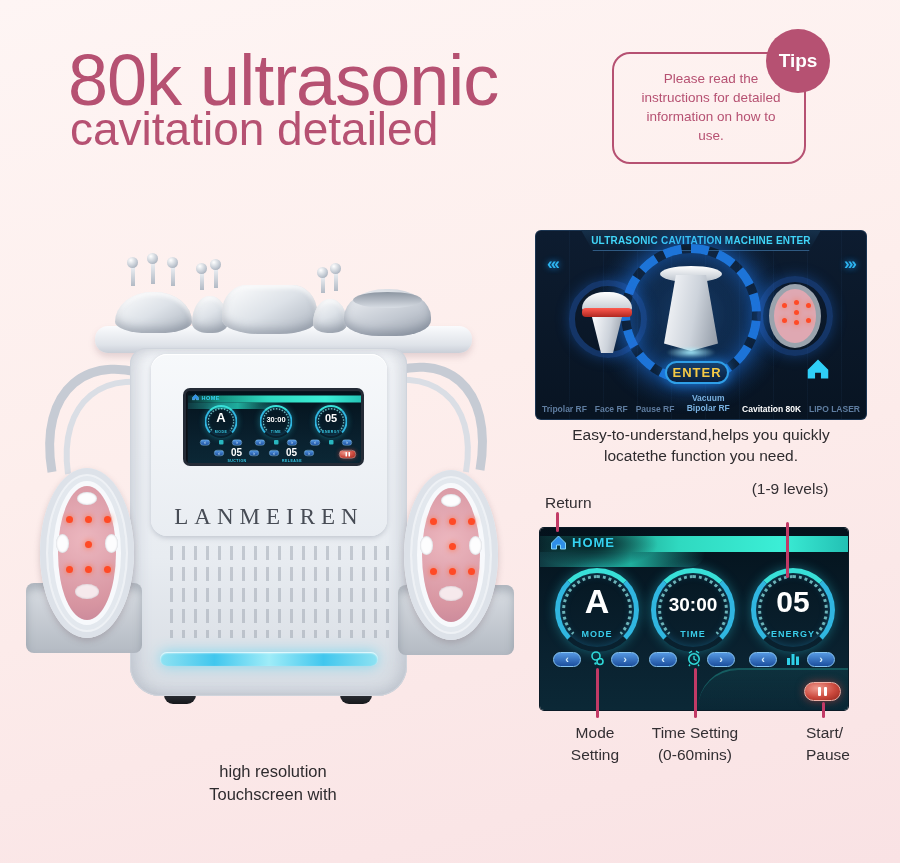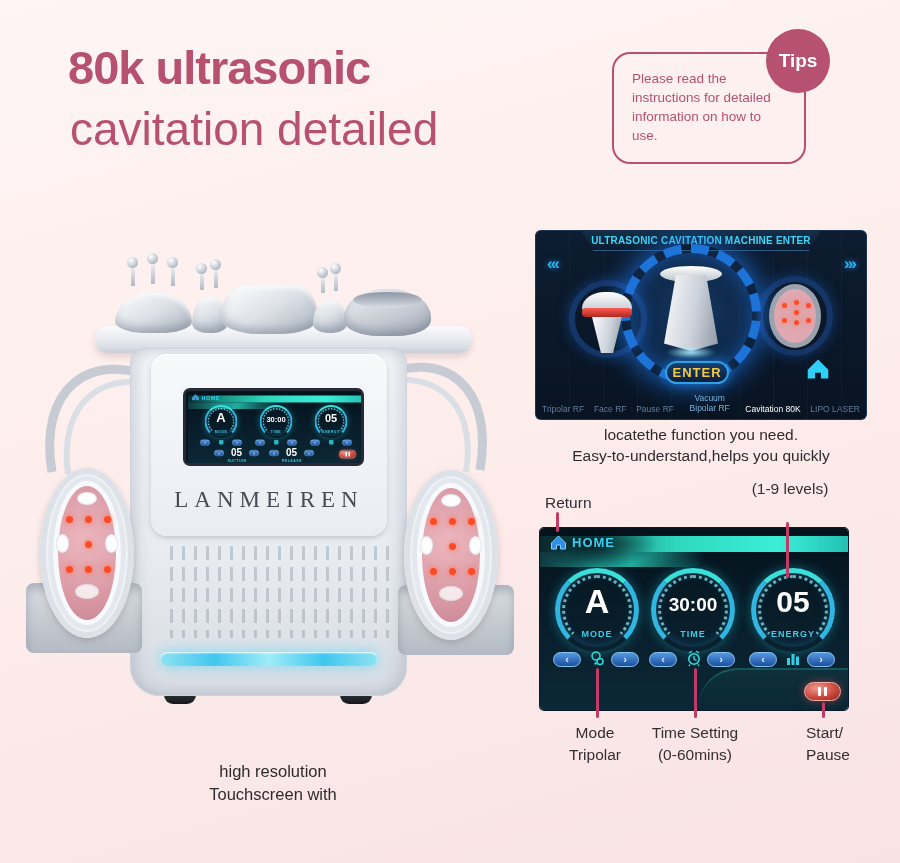--- a/index.html
+++ b/index.html
@@ -2,21 +2,21 @@
 <html><head>
 <meta charset="utf-8">
 <style>
   html,body{margin:0;padding:0;background:#f9e4e6;}
   *{box-sizing:border-box;font-family:"Liberation Sans",sans-serif;}
   .canvas{position:relative;width:900px;height:863px;overflow:hidden;
     background:linear-gradient(165deg,#fef5f4 0%,#fdeeec 45%,#f9e2e4 100%);}
   .abs{position:absolute;}
 
   
-  .title1{font-size:47px;font-weight:700;color:#b65172;letter-spacing:-1px;line-height:1;}
+  .title1{font-size:72px;font-weight:400;color:#b65172;letter-spacing:-1px;line-height:1;}
   .title2{font-size:46px;font-weight:400;color:#b65172;line-height:1;}
   .tips-box{width:194px;min-height:112px;border:2.5px solid #b65172;border-radius:18px;
     padding:16px 14px 14px 18px;color:#b65172;font-size:13.5px;line-height:1.4;}
   .tips-circle{width:64px;height:64px;border-radius:50%;background:#b65172;color:#fff;
     display:flex;align-items:center;justify-content:center;font-size:19px;font-weight:600;z-index:5;}
 
   
   .caption{text-align:center;color:#2e2b2e;font-size:15.5px;line-height:21px;}
   .callout{color:#332f33;font-size:15.5px;line-height:22px;z-index:30;}
   .callout-line{width:3px;background:#c23a66;border-radius:2px;z-index:30;}
@@ -33,21 +33,21 @@
   .bowl::before{content:"";position:absolute;left:10%;right:10%;top:6%;height:34%;
     border-radius:50%;background:linear-gradient(180deg,#8d96a2,#d8dde4);}
   .pin{width:4px;background:linear-gradient(180deg,#eef1f5,#b2bac5);position:absolute;}
   .pinhead{position:absolute;width:11px;height:11px;border-radius:50%;
     background:radial-gradient(circle at 35% 30%,#fff,#c4cbd4 55%,#939caa);}
   .mbody{background:linear-gradient(180deg,#f4f6f9 0%,#e8ecf1 60%,#d6dbe2 100%);
     border-radius:16px 16px 30px 30px;box-shadow:inset 0 0 0 1px #cfd4dc, inset -8px 0 14px rgba(130,140,155,.25), inset 8px 0 14px rgba(130,140,155,.25);}
   .spanel{background:linear-gradient(180deg,#f7f9fb,#e9edf2);border-radius:16px;
     box-shadow:0 2px 5px rgba(120,130,145,.35), inset 0 1px 0 #fff;}
   .bezel{background:#0b1016;border:3px solid #242b36;border-radius:7px;overflow:hidden;}
-  .brand{font-family:"Liberation Serif",serif;font-size:23px;letter-spacing:6px;color:#474c55;text-align:center;}
+  .brand{font-family:"Liberation Serif",serif;font-size:23px;letter-spacing:6px;color:#474c55;text-align:center;margin-top:17px;}
   .vents{background-image:repeating-linear-gradient(90deg,rgba(146,154,166,.55) 0 3px,transparent 3px 12px);
     -webkit-mask-image:repeating-linear-gradient(180deg,#000 0 14px,transparent 14px 21px);
     mask-image:repeating-linear-gradient(180deg,#000 0 14px,transparent 14px 21px);opacity:.8;}
   .lightstrip{border-radius:8px;background:linear-gradient(90deg,#8fe2f2,#41c7ee 25%,#9fecf8 50%,#41c7ee 75%,#8fe2f2);
     box-shadow:0 0 14px #7fd9f0, inset 0 1px 2px #fff;}
   .foot{background:linear-gradient(180deg,#3a3e45,#16181c);border-radius:4px 4px 9px 9px;}
   .holder{background:linear-gradient(180deg,#d9dde3,#b4bac3);border-radius:8px;
     box-shadow:inset 0 6px 8px rgba(90,100,115,.35);}
   .pad-outer{border-radius:50%;background:#eef1f5;box-shadow:inset 0 0 0 6px #dde2e9, 0 3px 6px rgba(120,100,110,.3);}
   .pad-mid{position:absolute;inset:8px;border-radius:50%;background:#f7f9fc;box-shadow:inset 0 0 0 5px #e3e8ee;}
@@ -69,21 +69,21 @@
   .chev{color:#2db4f0;font-size:17px;font-weight:bold;letter-spacing:-2px;text-shadow:0 0 6px #1e8fe0;}
   .bigring{border-radius:50%;border:9px dashed #1d74d8;
     box-shadow:0 0 26px rgba(30,120,240,.75), inset 0 0 22px rgba(30,120,240,.55);}
   .silver-cap{border-radius:50%;background:linear-gradient(180deg,#ffffff,#b9c1cb);}
   .probe-body{clip-path:polygon(22% 0,78% 0,100% 90%,50% 100%,0 90%);
     background:linear-gradient(100deg,#fafbfd,#cdd3db 55%,#8f98a4);}
   .enterbtn{border-radius:12px;background:linear-gradient(180deg,#14406e,#0a1f3e);
     border:2px solid #2f9fe8;box-shadow:0 0 12px rgba(30,130,230,.8);
     color:#f5c945;font-weight:bold;font-size:13px;text-align:center;line-height:19px;letter-spacing:1px;}
   .fnrow{display:flex;justify-content:space-between;align-items:flex-end;}
-  .fn{font-size:8.5px;font-weight:normal;color:#5f7da0;white-space:nowrap;}
+  .fn{font-size:8.5px;font-weight:bold;color:#5f7da0;white-space:nowrap;}
   .fn--hi{color:#79b1e0;white-space:normal;width:52px;text-align:center;line-height:1.15;}
   .fn--active{color:#ffffff;}
   .ringglow{border-radius:50%;border:6px solid rgba(40,110,220,.35);box-shadow:0 0 14px rgba(30,110,220,.4);}
 
   
   .tspanel{background:linear-gradient(180deg,#04121c,#0a2230 70%,#0b2836);border-radius:4px;
     overflow:hidden;box-shadow:0 0 0 1px #0a1a26;}
   .tsband{background:linear-gradient(90deg,#0a2a30 0%,#17907f 18%,#2fd9c0 45%,#3beed6 78%,#23c0b4 100%);}
   .tsstep{background:linear-gradient(90deg,#0f3a42,#1fae9d 55%,rgba(20,120,110,0));border-radius:0 0 26px 0;}
   .tshome{display:flex;align-items:center;gap:5px;z-index:4;}
@@ -106,21 +106,21 @@
   .mini-dot{width:9px;height:9px;background:#2fd0d8;border-radius:2px;opacity:.85;position:absolute;}
 </style>
 </head>
 <body>
 
 <div class="canvas">
 
   <div class="abs title1" style="left:68px;top:44px;">80k ultrasonic</div>
   <div class="abs title2" style="left:70px;top:106px;">cavitation detailed</div>
 
-  <div class="abs tips-box" style="left:612px;top:52px;">
+  <div class="abs tips-box" style="left:612px;top:52px;text-align:center;">
     <span>Please read the instructions for detailed information on how to use.</span>
   </div>
   <div class="abs tips-circle" style="left:766px;top:29px;">
     <span>Tips</span>
   </div>
 
   <svg class="abs" style="left:0;top:230px;z-index:2;" width="530" height="500">
     <path d="M160 150 C 88 118, 38 160, 52 242" stroke="#c6cbd4" stroke-width="9" fill="none"></path>
     <path d="M172 160 C 104 134, 58 172, 68 244" stroke="#dadee5" stroke-width="6" fill="none"></path>
     <path d="M375 148 C 447 116, 494 158, 480 240" stroke="#c6cbd4" stroke-width="9" fill="none"></path>
@@ -276,22 +276,22 @@
     <div class="fnrow abs" style="left:7px;right:7px;bottom:6px;">
       <span class="fn">Tripolar RF</span>
       <span class="fn">Face RF</span>
       <span class="fn">Pause RF</span>
       <span class="fn fn--hi">Vacuum Bipolar RF</span>
       <span class="fn fn--active">Cavitation 80K</span>
       <span class="fn">LIPO LASER</span>
     </div>
   </div>
   <div class="abs caption" style="left:535px;top:424px;width:332px;">
+    <div>Easy-to-understand,helps you quickly</div>
     <div>locatethe function you need.</div>
-    <div>Easy-to-understand,helps you quickly</div>
   </div>
 
   <div class="abs tspanel" style="left:540px;top:528px;width:308px;height:182px;">
     <div class="tsband abs" style="left:0;top:8px;right:0;height:16px;"></div>
     <div class="tsstep abs" style="left:0;top:24px;width:165px;height:15px;"></div>
     <div class="abs" style="left:-12px;top:-8px;width:130px;height:48px;background:radial-gradient(closest-side,rgba(4,16,26,.96),rgba(4,16,26,0));"></div>
     <div class="tshome abs" style="left:10px;top:7px;">
       <svg width="17" height="15" viewBox="0 0 16 15">
           <path d="M1 8 L8 1 L15 8 V14 H10 V10 H6 V14 H1 Z" fill="#2f8fe8" stroke="#7fd4f8" stroke-width="1"></path>
         </svg>
@@ -348,21 +348,21 @@
   <div class="abs callout-line" style="left:556px;top:512px;height:20px;"></div>
 
   <div class="abs callout" style="left:700px;top:478px;width:180px;text-align:center;">
     <div>(1-9 levels)</div>
   </div>
   <div class="abs callout-line" style="left:786px;top:522px;height:56px;"></div>
 
   <div class="abs callout-line" style="left:596px;top:668px;height:50px;"></div>
   <div class="abs callout" style="left:545px;top:722px;width:100px;text-align:center;">
     <div>Mode</div>
-    <div>Tripolar</div>
+    <div>Setting</div>
   </div>
 
   <div class="abs callout-line" style="left:694px;top:668px;height:50px;"></div>
   <div class="abs callout" style="left:630px;top:722px;width:130px;text-align:center;">
     <div>Time Setting</div>
     <div>(0-60mins)</div>
   </div>
 
   <div class="abs callout-line" style="left:822px;top:702px;height:16px;"></div>
   <div class="abs callout" style="left:806px;top:722px;width:80px;">

